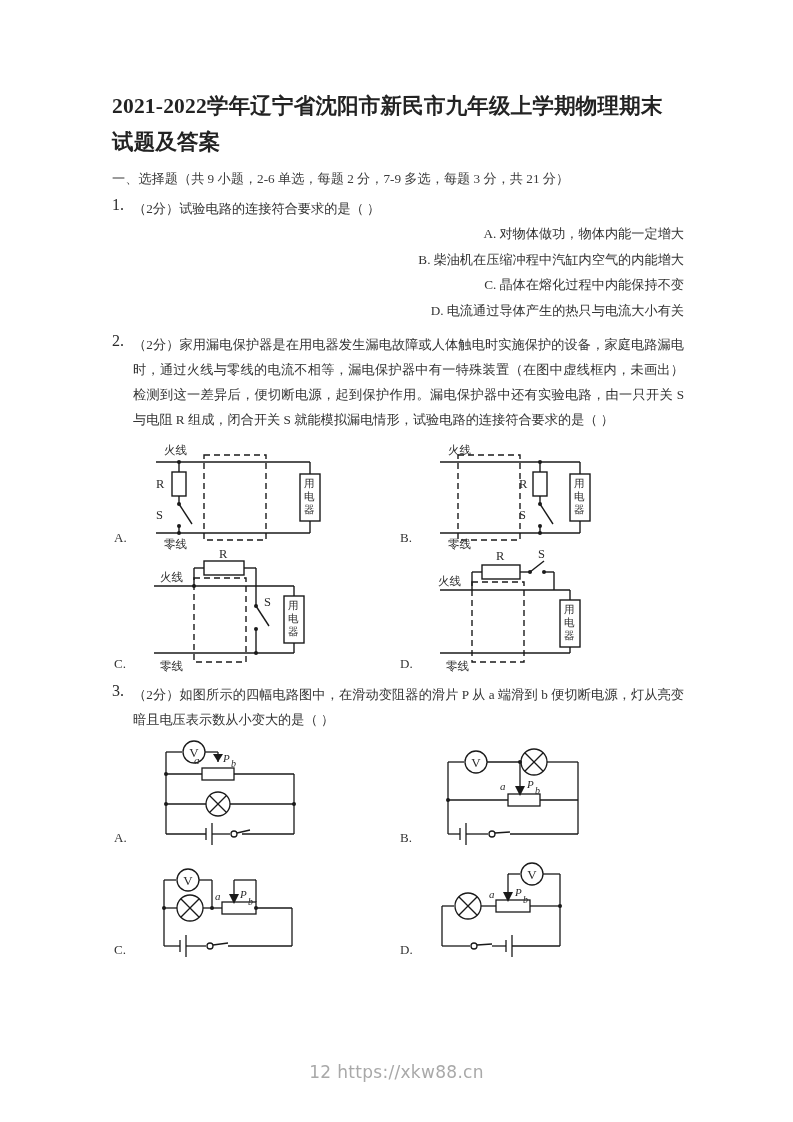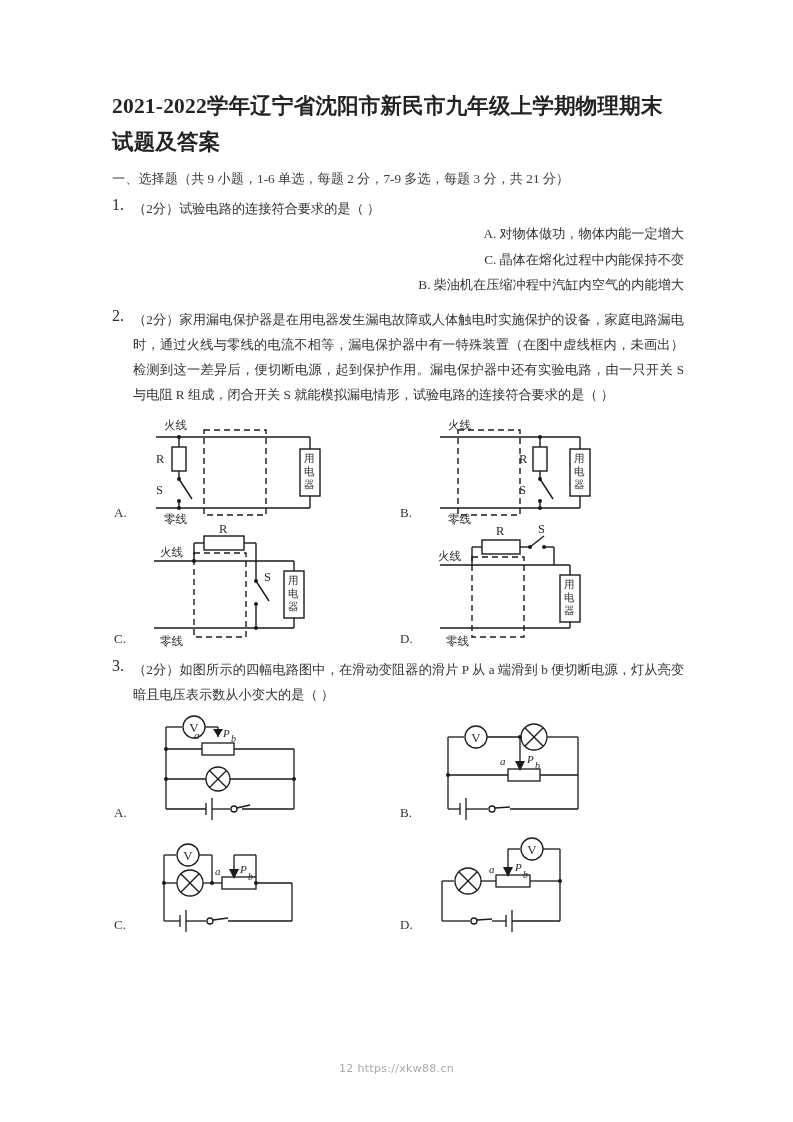--- a/index.html
+++ b/index.html
@@ -111,50 +111,53 @@
     font-family: "DejaVu Sans", "Liberation Sans", sans-serif;
   }
 
   
   .footer {
     position: absolute;
     left: 0;
     top: 1062px;
     width: 793px;
     text-align: center;
-    font-size: 11px;
+    font-size: 17px;
     color: #a9a9a9;
     font-family: "DejaVu Sans", "Liberation Sans", sans-serif;
     letter-spacing: 0.3px;
   }
 </style>
 </head>
 <body>
 
 <div class="page">
   <div class="content">
 
     <h1 class="doc-title">2021-2022学年辽宁省沈阳市新民市九年级上学期物理期末试题及答案</h1>
 
-    <div class="section-head">一、选择题（共 9 小题，1-6 单选，每题 2 分，7-9 多选，每题 3 分，共 21 分）</div>
+    <div class="section-head">一、选择题（共 9 小题，2-6 单选，每题 2 分，7-9 多选，每题 3 分，共 21 分）</div>
 
     <div class="question">
       <div class="q-stem-wrap">
         <span class="q-num">1.</span>
         <span class="q-stem">（2分）试验电路的连接符合要求的是（     ）</span>
       </div>
       <ul class="opt-list">
         <li>
           <span class="opt-letter">A.</span><span>对物体做功，物体内能一定增大</span>
         </li>
         <li>
+          <span class="opt-letter">B.</span><span>柴油机在压缩冲程中汽缸内空气的内能增大</span>
+        </li>
+        <li>
           <span class="opt-letter">C.</span><span>晶体在熔化过程中内能保持不变</span>
         </li>
         <li>
-          <span class="opt-letter">B.</span><span>柴油机在压缩冲程中汽缸内空气的内能增大</span>
+          <span class="opt-letter">D.</span><span>电流通过导体产生的热只与电流大小有关</span>
         </li>
       </ul>
     </div>
 
     <div class="question" style="margin-top:9px;">
       <div class="q-stem-wrap">
         <span class="q-num">2.</span>
         <div class="q-stem">（2分）家用漏电保护器是在用电器发生漏电故障或人体触电时实施保护的设备，家庭电路漏电时，通过火线与零线的电流不相等，漏电保护器中有一特殊装置（在图中虚线框内，未画出）检测到这一差异后，便切断电源，起到保护作用。漏电保护器中还有实验电路，由一只开关 S 与电阻 R 组成，闭合开关 S 就能模拟漏电情形，试验电路的连接符合要求的是（     ）</div>
       </div>
 

